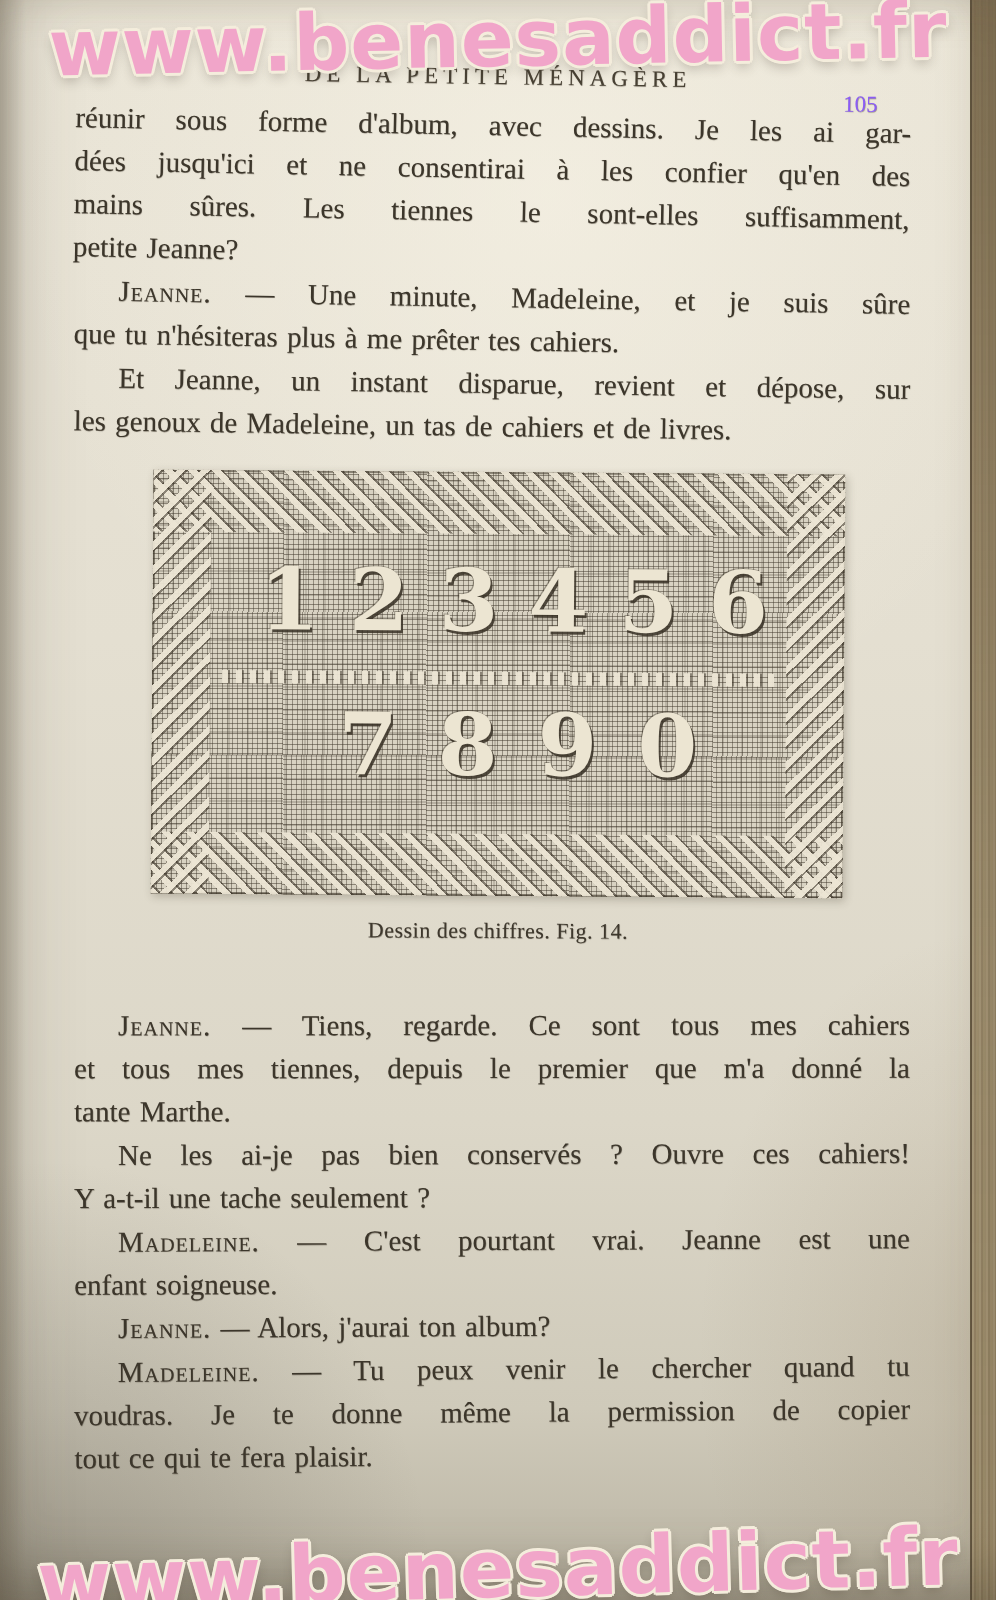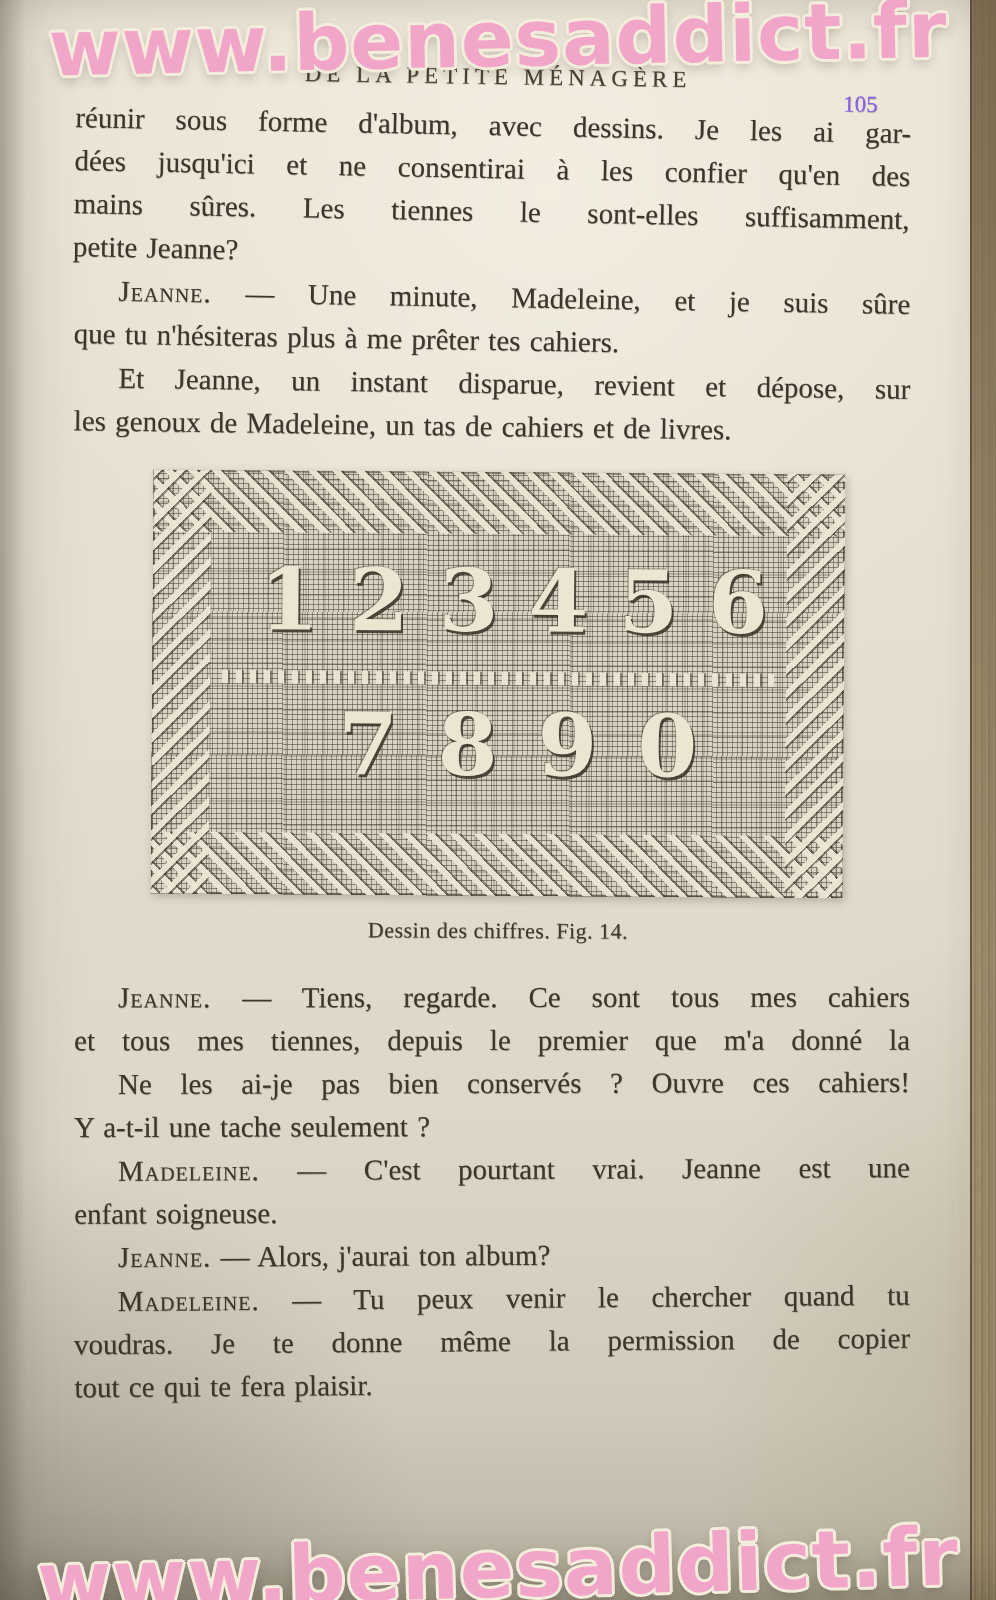--- a/index.html
+++ b/index.html
@@ -39,21 +39,21 @@
   
   .header{position:relative;margin-top:64px;transform:rotate(0.9deg);}
   .header-title{text-align:center;font-size:23px;letter-spacing:5px;color:#484134;
     text-shadow:.4px .6px .8px rgba(60,52,40,.45);}
   .page-number{position:absolute;right:118px;top:22px;font-size:23px;color:#8b5cf6;
     text-shadow:.4px .6px .8px rgba(60,52,40,.45);}
 
   
   .text-col{margin:0 86px 0 74px;}
   #paras-top{margin-top:14px;}
-  #paras-bottom{margin-top:32px;}
+  #paras-bottom{margin-top:60px;}
   .para{margin:0;}
   .line{font-size:29px;line-height:43px;word-spacing:2px;
     text-align:justify;text-align-last:justify;
     text-shadow:.4px .6px .7px rgba(60,52,40,.5);}
   .line.last{text-align-last:left;}
   .line.indent{text-indent:44px;}
   .speaker{font-variant:small-caps;letter-spacing:1px;}
 
   
   .engraving{position:relative;width:692px;height:424px;margin:24px auto 0 auto;
@@ -122,20 +122,21 @@
     <div class="digits-row r1">123456</div>
     <div class="digits-row r2">7890</div>
   </figure>
 
   <div class="caption">Dessin des chiffres. Fig. 14.</div>
 
   <div id="paras-bottom" class="text-col">
       <div class="para" style="transform: rotate(-0.05deg);">
         <div class="line indent"><span class="speaker">Jeanne.</span> — Tiens, regarde. Ce sont tous mes cahiers</div>
         <div class="line">et tous mes tiennes, depuis le premier que  m'a donné la</div>
+        <div class="line last">tante Marthe.</div>
       </div>
       <div class="para" style="transform: rotate(-0.15deg);">
         <div class="line indent">Ne les ai-je pas bien conservés ? Ouvre ces cahiers!</div>
         <div class="line last">Y a-t-il une tache seulement ?</div>
       </div>
       <div class="para" style="transform: rotate(-0.25deg);">
         <div class="line indent"><span class="speaker">Madeleine.</span> — C'est pourtant vrai. Jeanne est une</div>
         <div class="line last">enfant soigneuse.</div>
       </div>
       <div class="para" style="transform: rotate(-0.3deg);">

